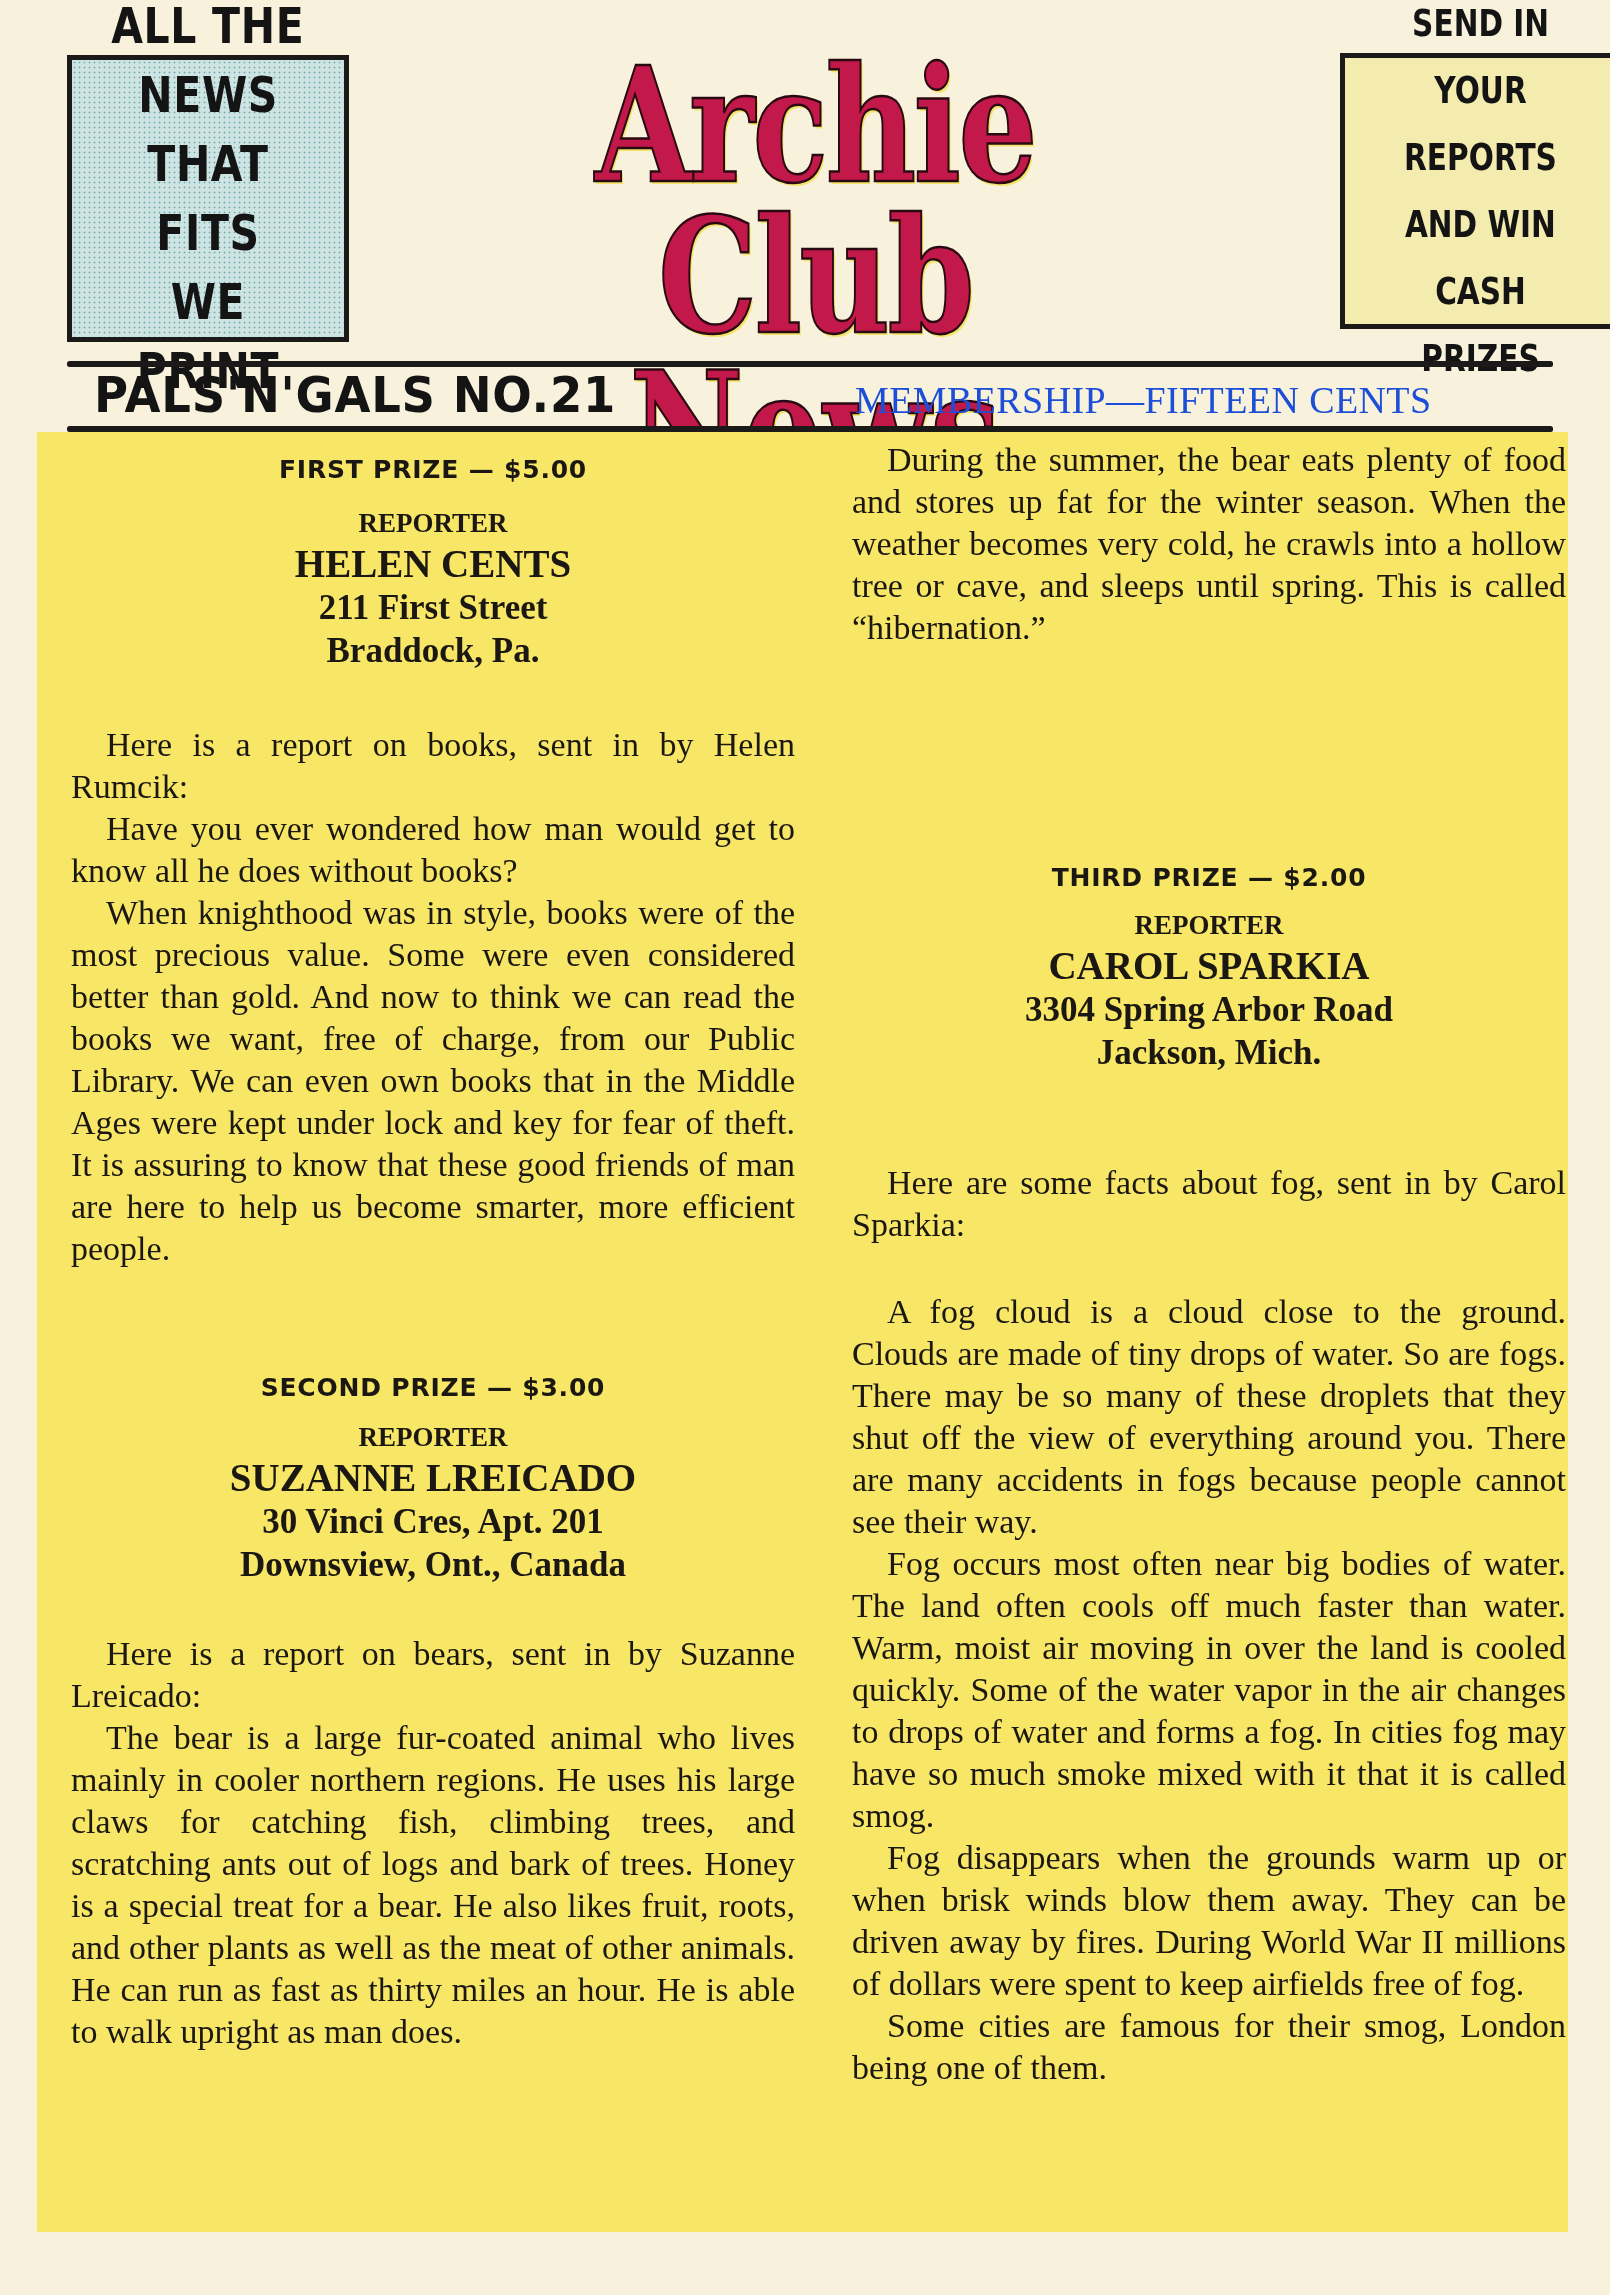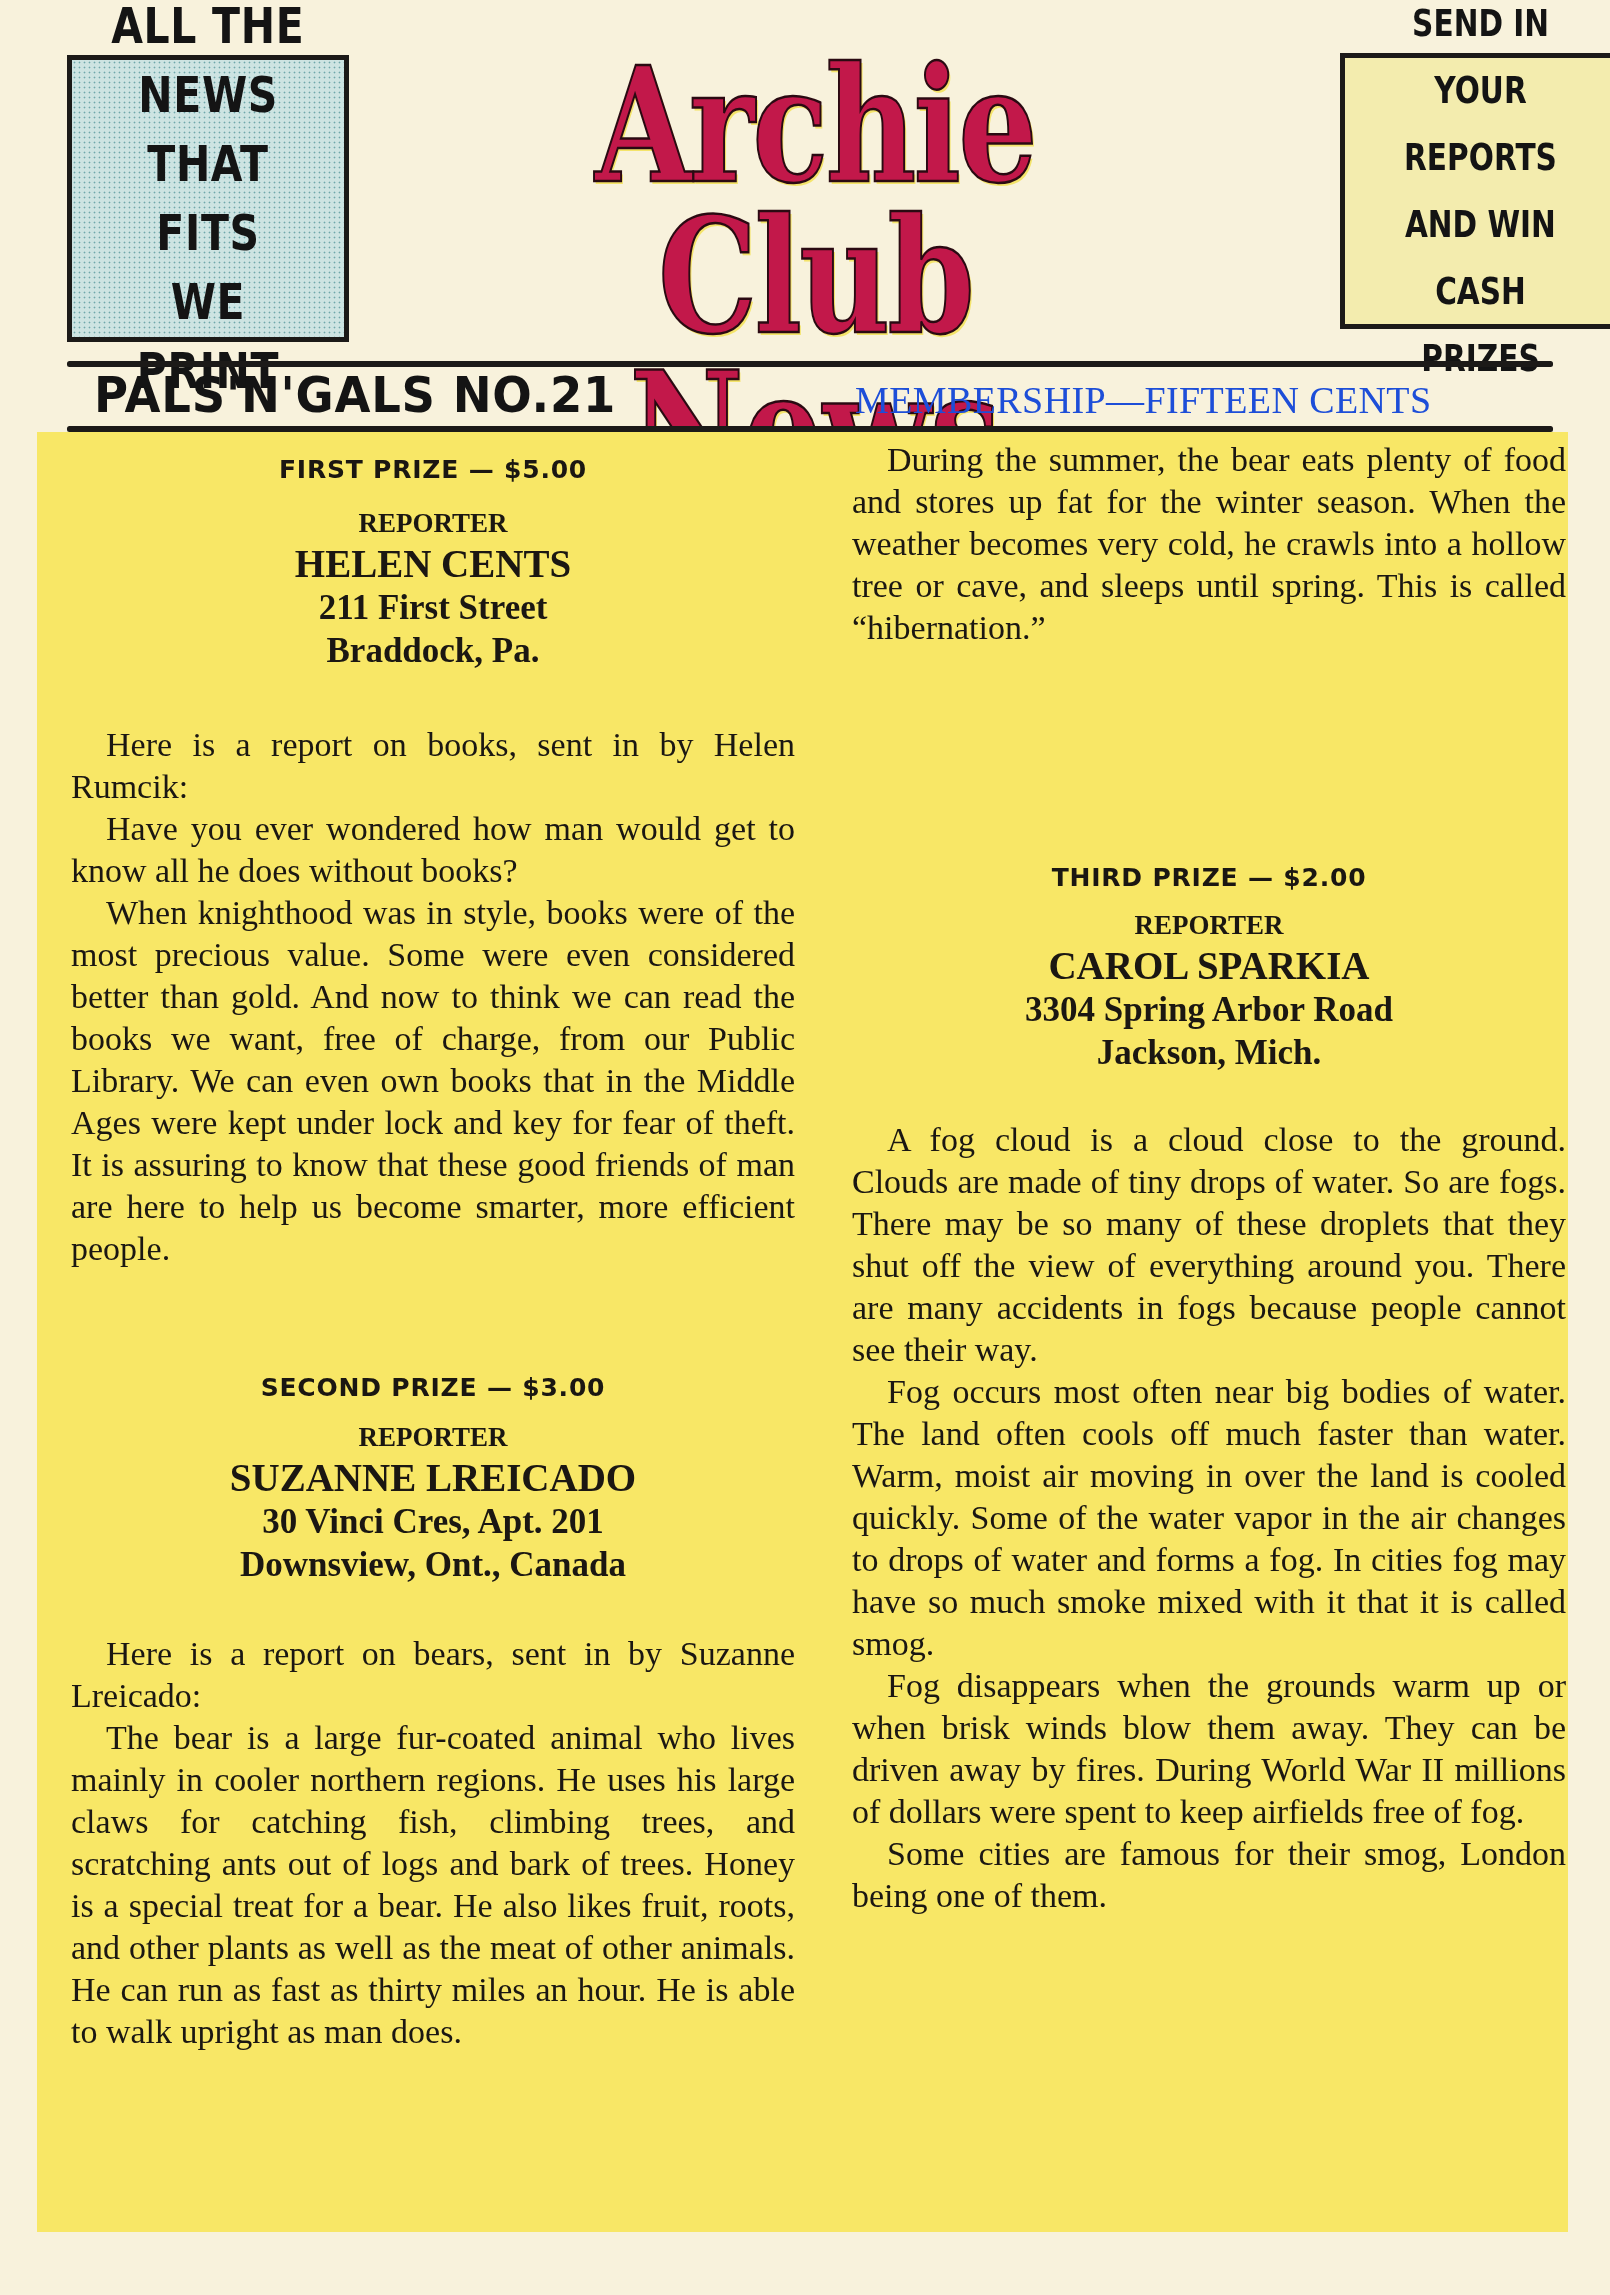--- a/index.html
+++ b/index.html
@@ -130,20 +130,21 @@
 
   <div class="col col-right">
     <p class="para" style="margin-top:6.7px;">During the summer, the bear eats plenty of food and stores up fat for the winter season. When the weather becomes very cold, he crawls into a hollow tree or cave, and sleeps until spring. This is called “hibernation.”</p>
 
     <section style="margin-top:210px;">
       <div class="prize-head">THIRD PRIZE — $2.00</div>
       <div class="reporter-label" style="margin-top:11.8px;">REPORTER</div>
       <div class="reporter-name">CAROL SPARKIA</div>
       <div class="reporter-addr">3304 Spring Arbor Road</div>
       <div class="reporter-addr">Jackson, Mich.</div>
+      <p class="para" style="margin-top:88px;">Here are some facts about fog, sent in by Carol Sparkia:</p>
       <p class="para" style="margin-top:45px;">A fog cloud is a cloud close to the ground. Clouds are made of tiny drops of water. So are fogs. There may be so many of these droplets that they shut off the view of everything around you. There are many accidents in fogs because people cannot see their way.</p>
       <p class="para">Fog occurs most often near big bodies of water. The land often cools off much faster than water. Warm, moist air moving in over the land is cooled quickly. Some of the water vapor in the air changes to drops of water and forms a fog. In cities fog may have so much smoke mixed with it that it is called smog.</p>
       <p class="para">Fog disappears when the grounds warm up or when brisk winds blow them away. They can be driven away by fires. During World War II millions of dollars were spent to keep airfields free of fog.</p>
       <p class="para">Some cities are famous for their smog, London being one of them.</p>
     </section>
   </div>
 </div>
 
 
 </body></html>

